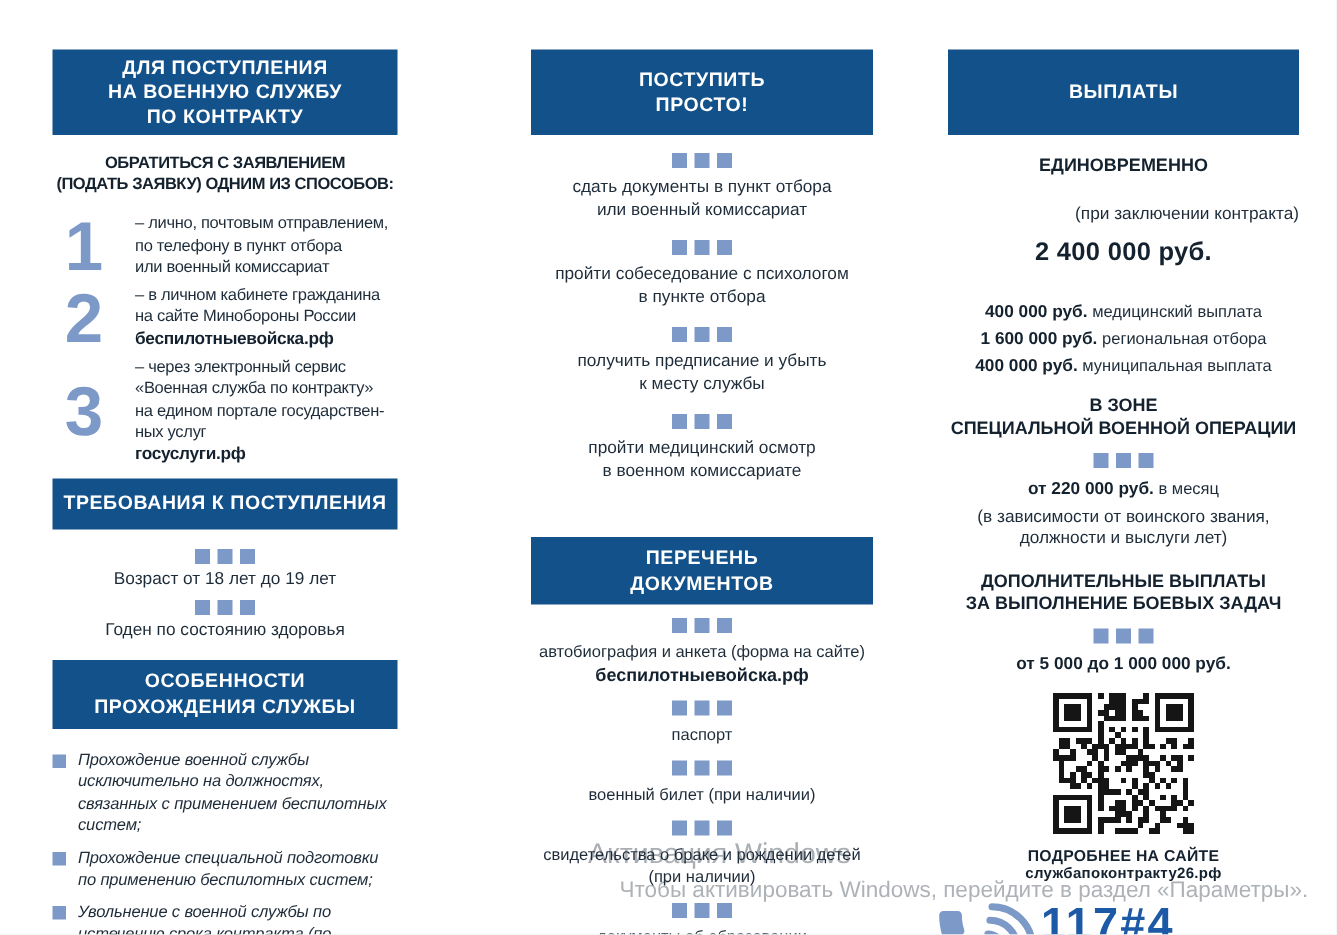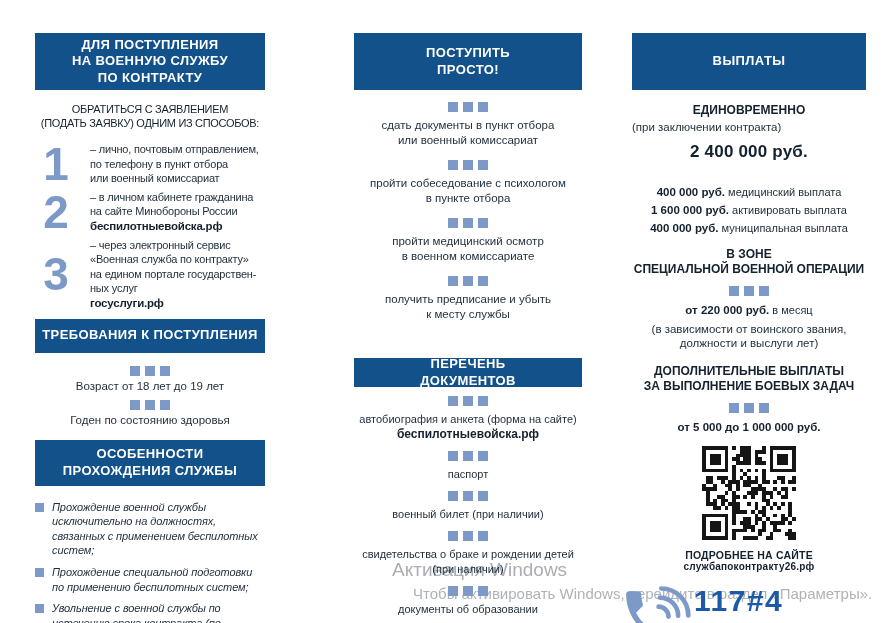--- a/index.html
+++ b/index.html
@@ -11,23 +11,23 @@
   .page{position:relative; width:891px; height:623px; background:#fff; overflow:hidden; color:var(--ink);}
 
   .col{position:absolute; top:33px; z-index:2;}
   #col-left{left:35px; width:230px;}
   #col-mid{left:354px; width:228px;}
   #col-right{left:632px; width:234px;}
 
   .hdr{background:var(--header-bg); color:#fff; font-weight:700; text-align:center;
        white-space:pre-line; display:flex; align-items:center; justify-content:center;
        font-size:13px; line-height:16.5px; letter-spacing:.4px;}
-  .hdr.hh57{height:57px;} .hdr.hh34{height:34px;} .hdr.hh46{height:46px;} .hdr.hh45{height:29px;margin-top:36px;}
-
-  .intro{margin-top:13px; text-align:center; font-weight:400; color:var(--strong);
+  .hdr.hh57{height:57px;} .hdr.hh34{height:34px;} .hdr.hh46{height:46px;} .hdr.hh45{height:45px;margin-top:36px;}
+
+  .intro{margin-top:13px; text-align:center; font-weight:700; color:var(--strong);
          font-size:11px; letter-spacing:-.3px; line-height:13.5px; white-space:pre-line;}
 
   .steps{margin-top:12px;}
   .step{display:flex; align-items:center; margin-bottom:4px;}
   .step .num{flex:none; width:42px; font-size:46px; font-weight:700; color:var(--accent);
              line-height:40px; text-align:center;}
   .step .txt{padding-left:13px; font-size:11px; line-height:14.6px; letter-spacing:-.2px; white-space:pre-line;}
   .step .txt b{display:block; font-size:11.5px; color:var(--strong);}
   .step .txt b:empty{display:none;}
 
@@ -43,21 +43,21 @@
 
   .mstep{margin-top:12px;}
   .mstep .mtxt{margin-top:6px; text-align:center; font-size:11.5px; line-height:15px; white-space:pre-line;}
   .doc .mtxt{font-size:11px;}
   .doc{margin-top:9px;}
   .doc .mtxt b{display:block; font-size:12px; color:var(--strong);}
   .doc .mtxt b:empty{display:none;}
 
   .r-title{text-align:center; font-weight:700; color:var(--strong); font-size:12px;
            line-height:15.5px; white-space:pre-line;}
-  .r-sub{text-align:left; font-size:11.5px; margin-top:2px;}
+  .r-sub{text-align:right; font-size:11.5px; margin-top:18px;}
   .r-total{text-align:center; font-weight:700; color:var(--strong); font-size:17px; margin:9px 0 24px; letter-spacing:.2px;}
   .pay{text-align:center; font-size:11px; margin-bottom:6px;}
   .pay b{font-size:11.5px; color:var(--strong);}
   .note{text-align:center; font-size:11.5px; line-height:14.5px; white-space:pre-line; margin-top:2px;}
 
   .qr-box{width:94px; height:94px; margin:13px auto 0;}
   .qr-box svg{width:94px; height:94px; display:block; fill:var(--qr);}
   .qr-cap1{text-align:center; font-weight:700; color:var(--strong); font-size:10.5px; margin-top:9px; letter-spacing:.2px;}
   .qr-cap2{text-align:center; font-weight:700; color:var(--strong); font-size:10px; letter-spacing:.2px;}
 
@@ -160,31 +160,31 @@
         </div>
       <div class="mtxt">пройти собеседование с психологом
 в пункте отбора</div>
     </div>
     <div class="mstep">
       <div class="squares">
           <i></i>
           <i></i>
           <i></i>
         </div>
+      <div class="mtxt">получить предписание и убыть
+к месту службы</div>
+    </div>
+    <div class="mstep">
+      <div class="squares">
+          <i></i>
+          <i></i>
+          <i></i>
+        </div>
       <div class="mtxt">пройти медицинский осмотр
 в военном комиссариате</div>
-    </div>
-    <div class="mstep">
-      <div class="squares">
-          <i></i>
-          <i></i>
-          <i></i>
-        </div>
-      <div class="mtxt">получить предписание и убыть
-к месту службы</div>
     </div>
 
     <div class="hdr hh45 mt14">ПЕРЕЧЕНЬ
 ДОКУМЕНТОВ</div>
 
     <div class="mstep doc mt12">
       <div class="squares">
           <i></i>
           <i></i>
           <i></i>
@@ -228,21 +228,21 @@
   </section>
 
   <section class="col" id="col-right">
     <div class="hdr hh57">ВЫПЛАТЫ</div>
 
     <div class="r-title mt13">ЕДИНОВРЕМЕННО</div>
     <div class="r-sub">(при заключении контракта)</div>
     <div class="r-total">2 400 000 руб.</div>
 
     <div class="pay"><b>400 000 руб.</b> <span>медицинский выплата</span></div>
-    <div class="pay"><b>1 600 000 руб.</b> <span>активировать выплата</span></div>
+    <div class="pay"><b>1 600 000 руб.</b> <span>региональная отбора</span></div>
     <div class="pay"><b>400 000 руб.</b> <span>муниципальная выплата</span></div>
 
     <div class="r-title mt13">В ЗОНЕ
 СПЕЦИАЛЬНОЙ ВОЕННОЙ ОПЕРАЦИИ</div>
     <div class="squares mt8">
         <i></i>
         <i></i>
         <i></i>
       </div>
     <div class="pay mt8"><b>от 220 000 руб.</b> <span>в месяц</span></div>

